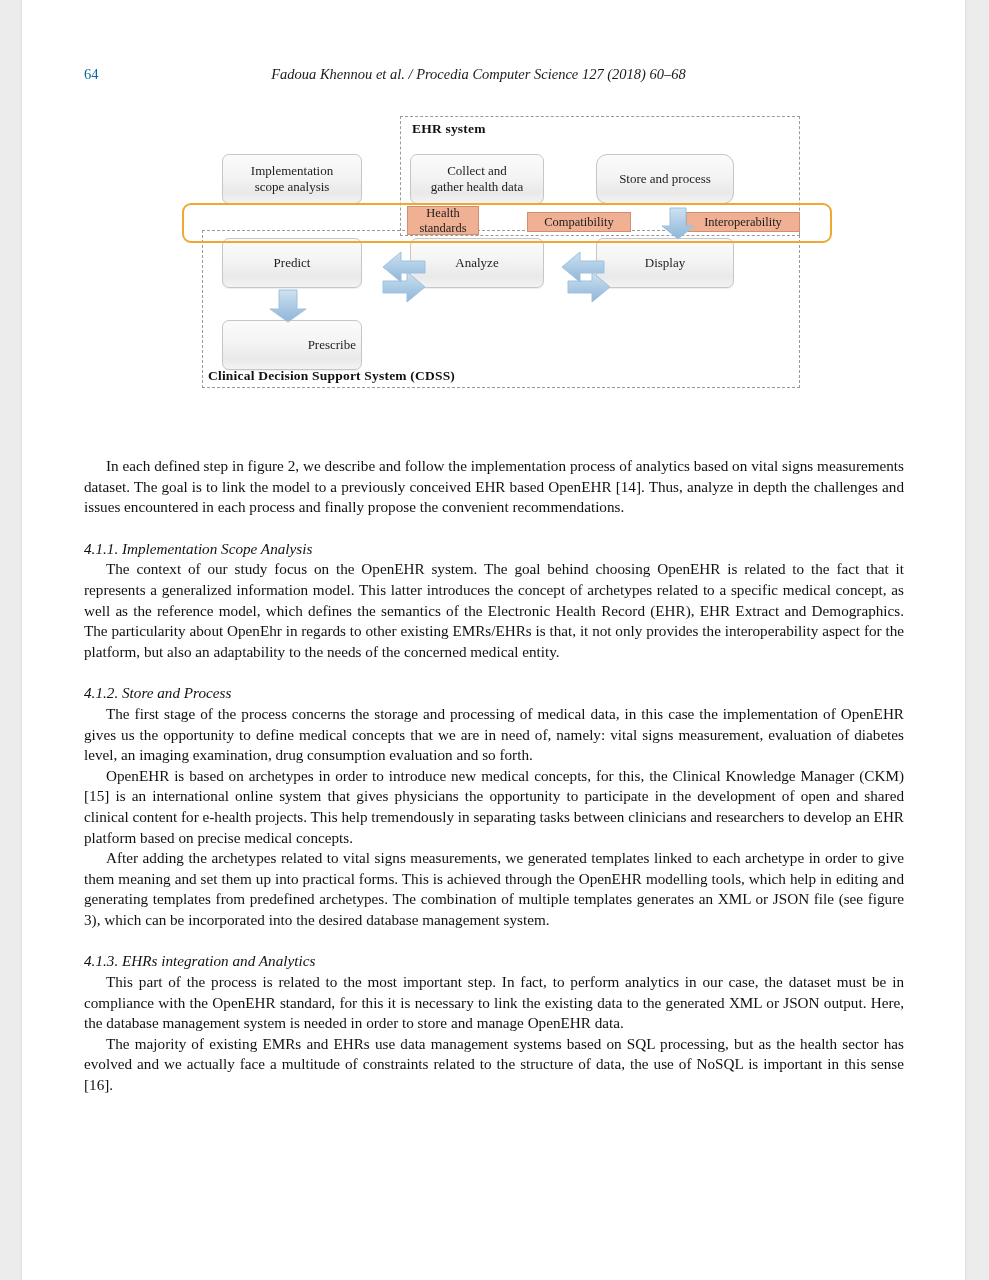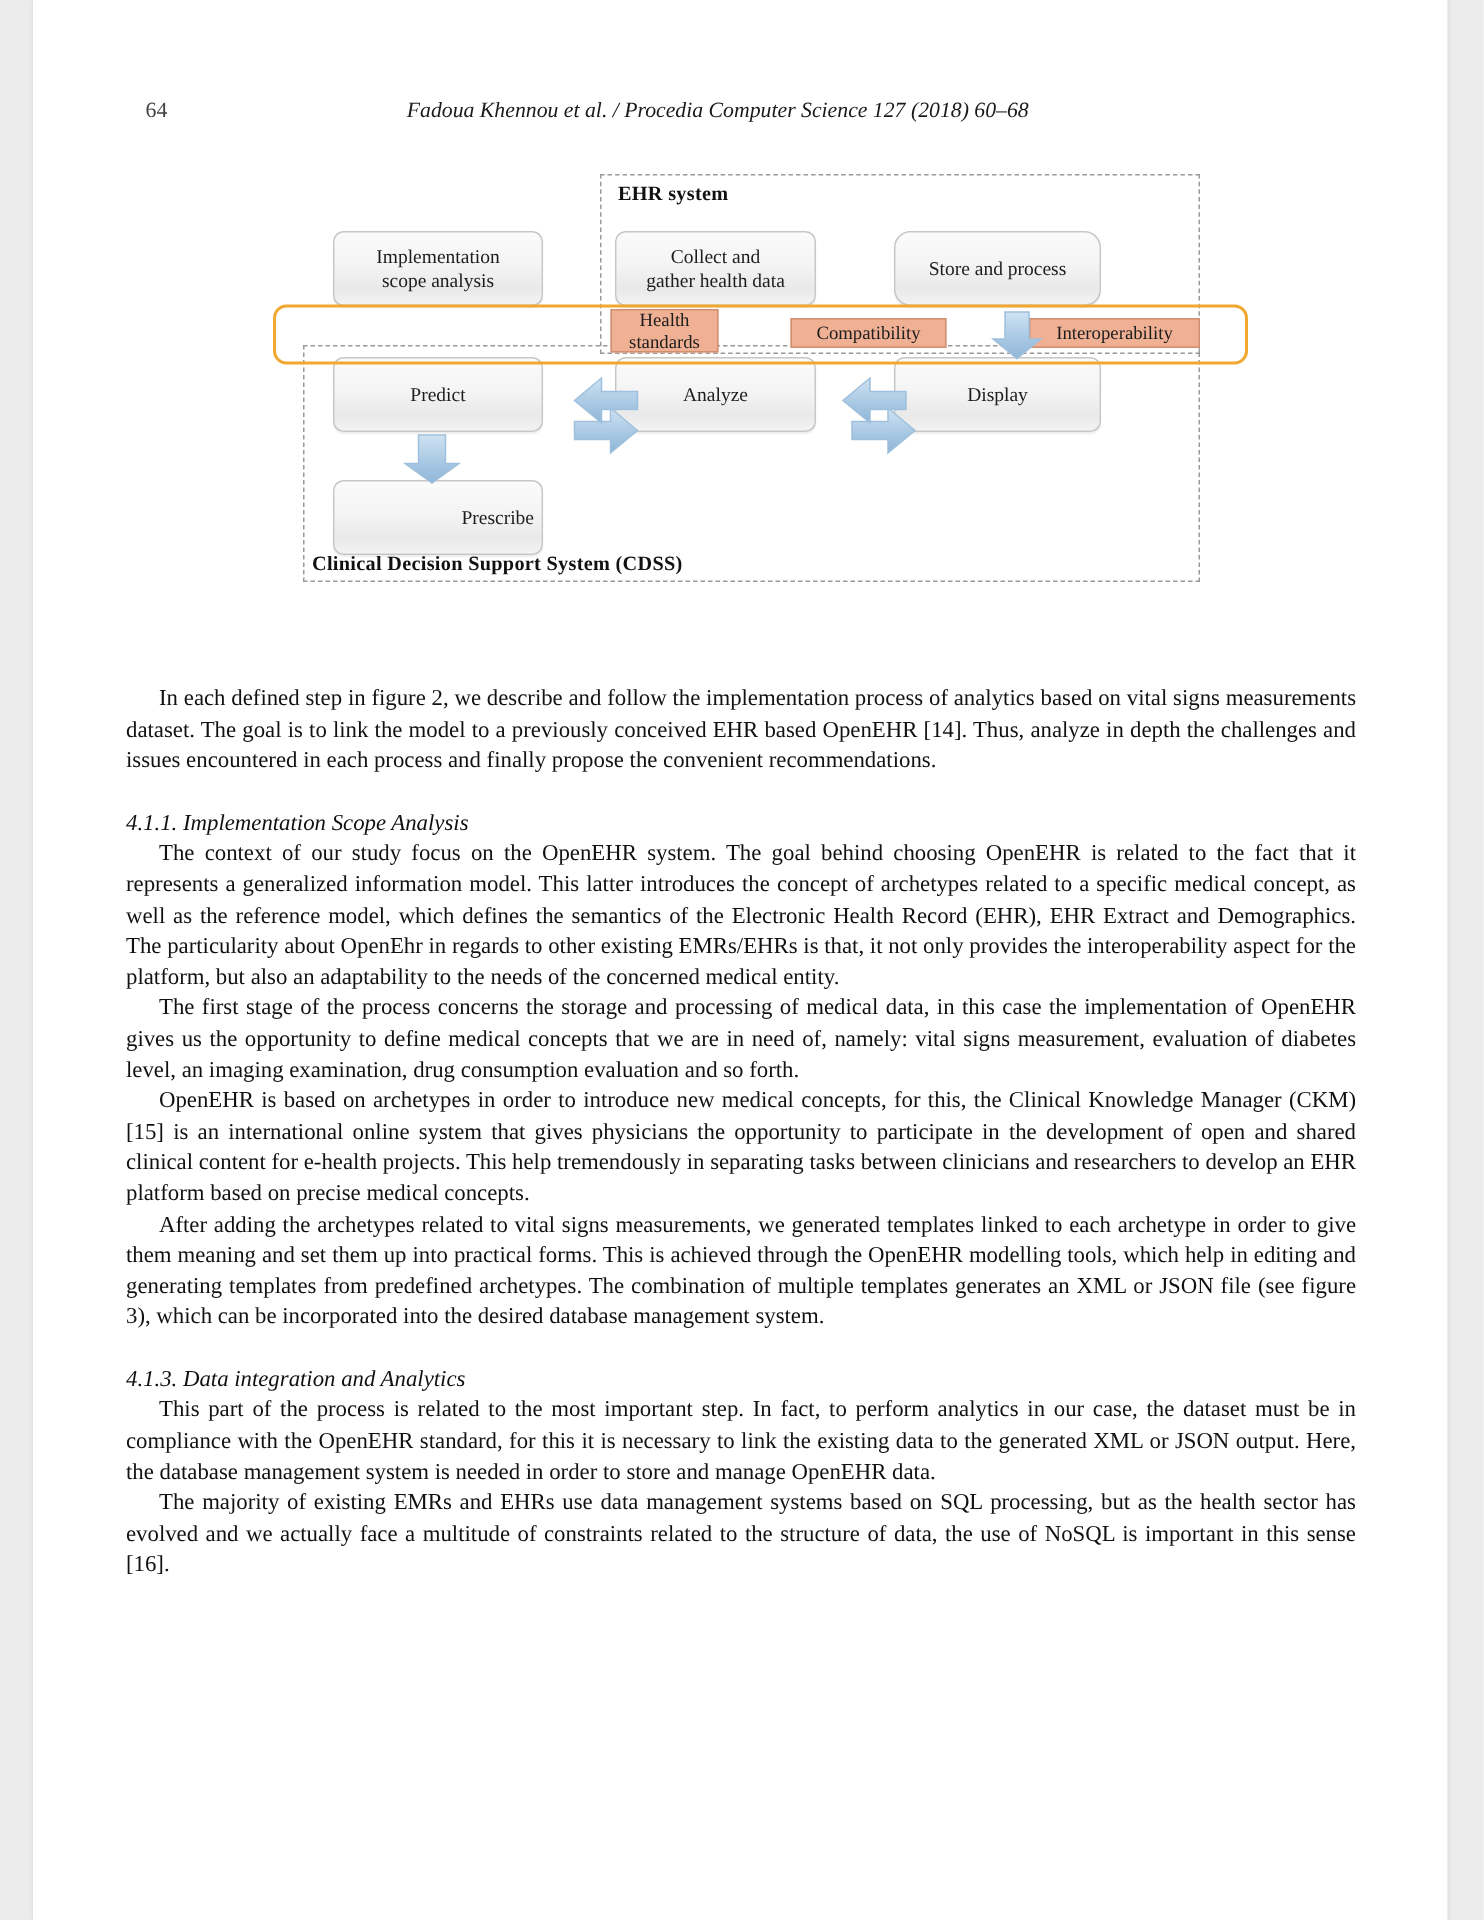--- a/index.html
+++ b/index.html
@@ -26,22 +26,21 @@
   .running-head {
     position: absolute;
     left: 0; right: 0;
     top: 66px;
     height: 18px;
   }
   .folio {
     position: absolute;
     left: 62px; top: 0;
     font-size: 14.5px;
-    color: #404040;
-    margin-left: 13px;
+    color: #0369a1;
   }
   .head-cite {
     position: absolute;
     left: 0; right: 0;
     top: 0;
     text-align: center;
     font-style: italic;
     font-size: 14.5px;
     color: #1a1a1a;
     padding-right: 30px;
@@ -248,23 +247,24 @@
   </div>
 
 
   <div id="body">
 
     <p class="para indent">In each defined step in figure 2, we describe and follow the implementation process of analytics based on vital signs measurements dataset. The goal is to link the model to a previously conceived EHR based OpenEHR [14]. Thus, analyze in depth the challenges and issues encountered in each process and finally propose the convenient recommendations.</p>
 
     <h4 class="subhead">4.1.1. Implementation Scope Analysis</h4>
     <p class="para indent">The context of our study focus on the OpenEHR system. The goal behind choosing OpenEHR is related to the fact that it represents a generalized information model. This latter introduces the concept of archetypes related to a specific medical concept, as well as the reference model, which defines the semantics of the Electronic Health Record (EHR), EHR Extract and Demographics. The particularity about OpenEhr in regards to other existing EMRs/EHRs is that, it not only provides the interoperability aspect for the platform, but also an adaptability to the needs of the concerned medical entity.</p>
 
+    <h4 class="subhead">4.1.2. Store and Process</h4>
     <p class="para indent">The first stage of the process concerns the storage and processing of medical data, in this case the implementation of OpenEHR gives us the opportunity to define medical concepts that we are in need of, namely: vital signs measurement, evaluation of diabetes level, an imaging examination, drug consumption evaluation and so forth.</p>
     <p class="para indent">OpenEHR is based on archetypes in order to introduce new medical concepts, for this, the Clinical Knowledge Manager (CKM) [15] is an international online system that gives physicians the opportunity to participate in the development of open and shared clinical content for e-health projects. This help tremendously in separating tasks between clinicians and researchers to develop an EHR platform based on precise medical concepts.</p>
     <p class="para indent">After adding the archetypes related to vital signs measurements, we generated templates linked to each archetype in order to give them meaning and set them up into practical forms. This is achieved through the OpenEHR modelling tools, which help in editing and generating templates from predefined archetypes. The combination of multiple templates generates an XML or JSON file (see figure 3), which can be incorporated into the desired database management system.</p>
 
-    <h4 class="subhead">4.1.3. Data integration and Analytics</h4>
+    <h4 class="subhead">4.1.3. EHRs integration and Analytics</h4>
     <p class="para indent">This part of the process is related to the most important step. In fact, to perform analytics in our case, the dataset must be in compliance with the OpenEHR standard, for this it is necessary to link the existing data to the generated XML or JSON output. Here, the database management system is needed in order to store and manage OpenEHR data.</p>
     <p class="para indent">The majority of existing EMRs and EHRs use data management systems based on SQL processing, but as the health sector has evolved and we actually face a multitude of constraints related to the structure of data, the use of NoSQL is important in this sense [16].</p>
 
   </div>
 
 </div>
 
 </body></html>

